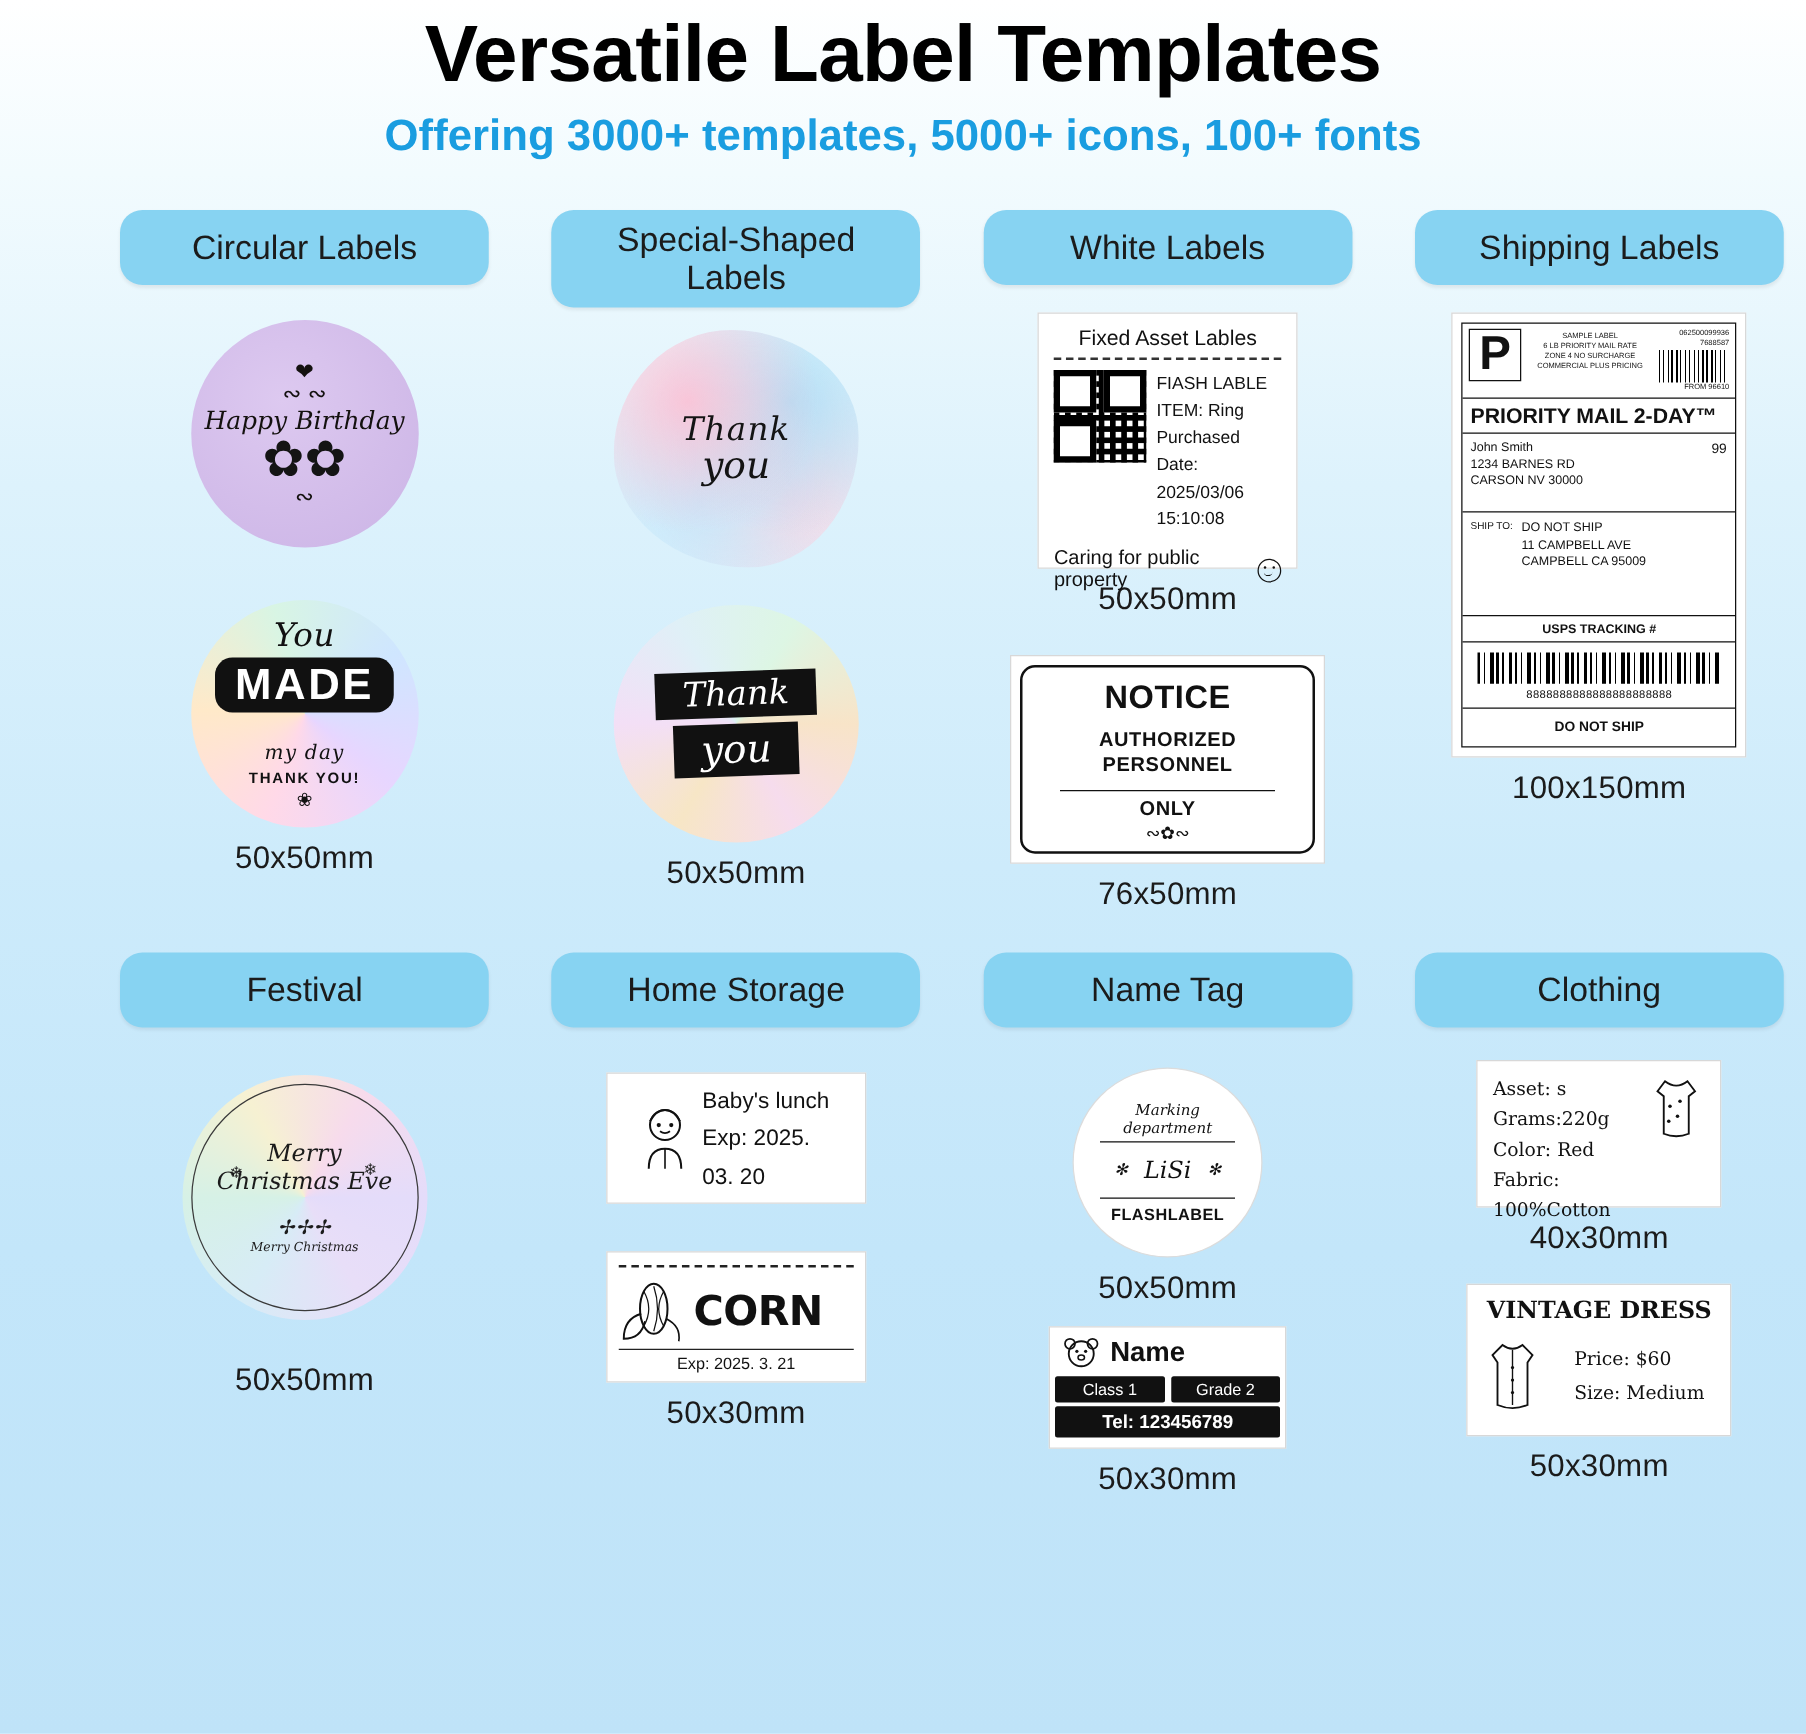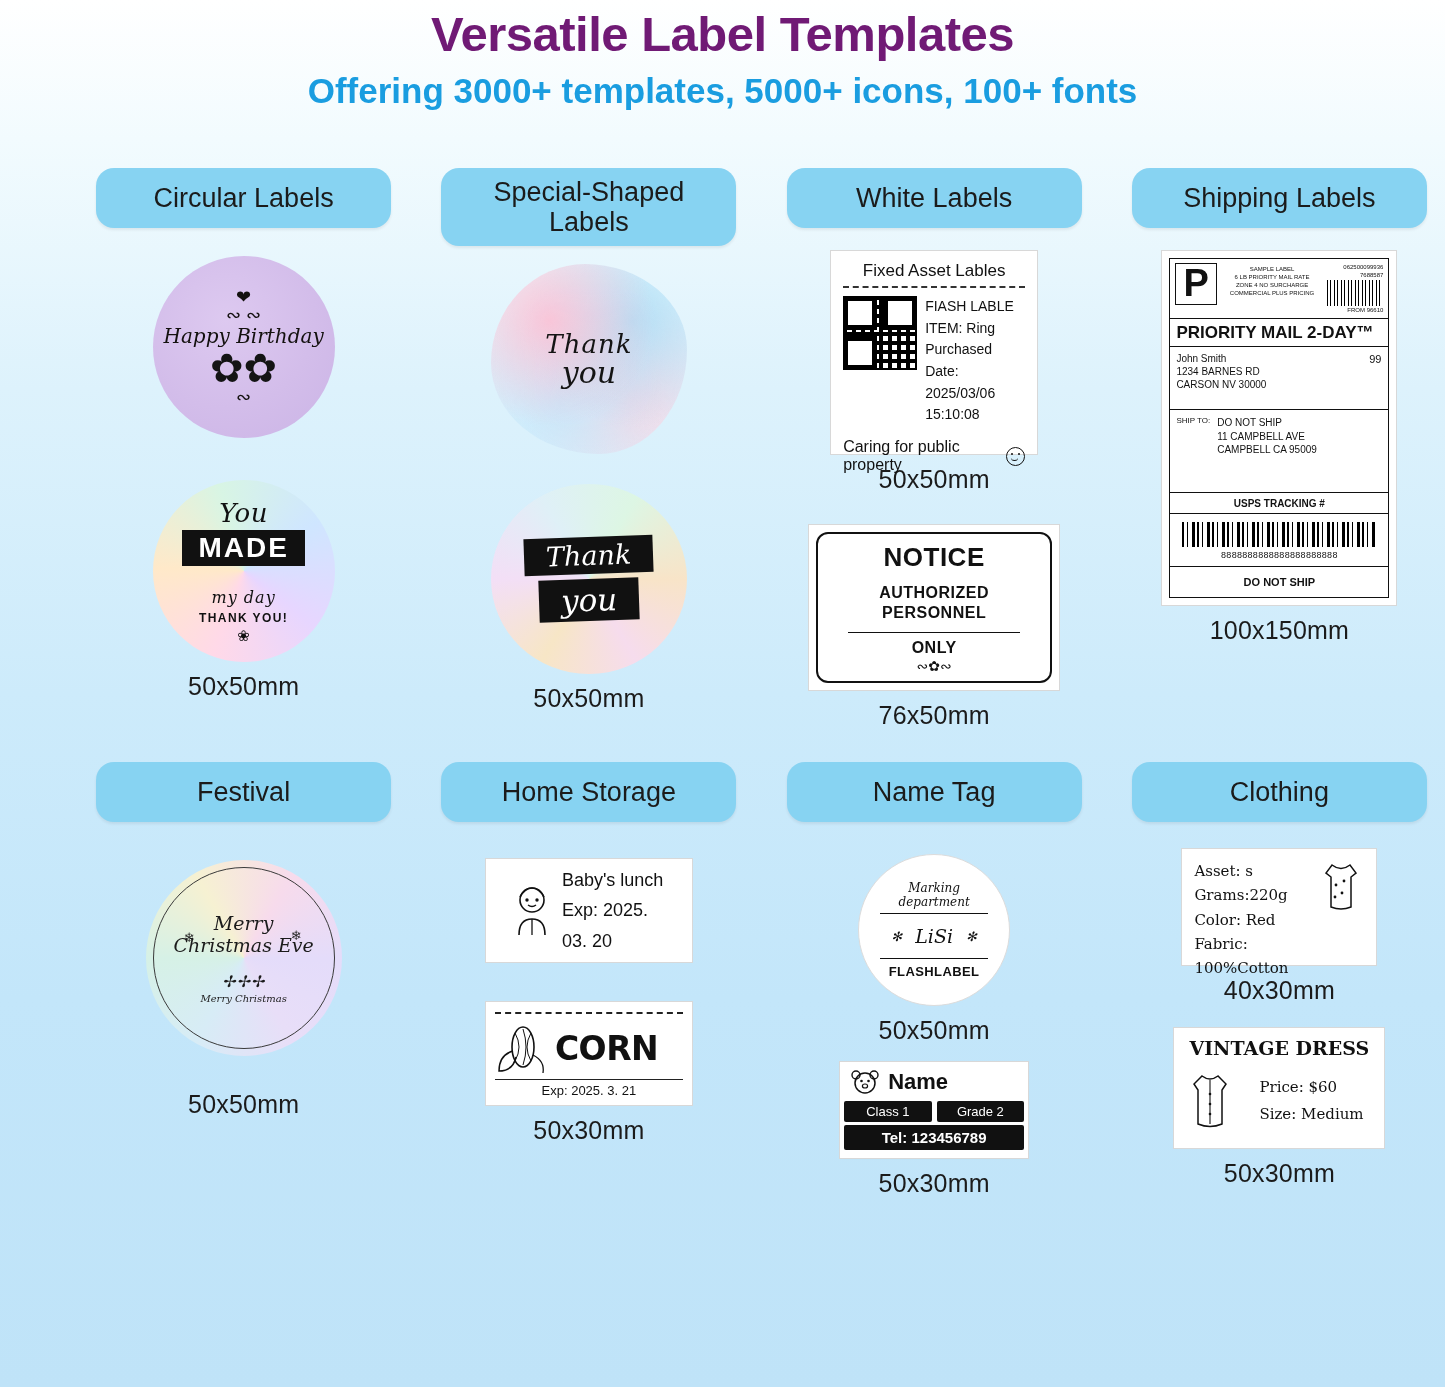--- a/index.html
+++ b/index.html
@@ -15,24 +15,24 @@
     position: relative;
     color: #111;
   }
 
   
   .header {
     padding-top: 6px;
     text-align: center;
   }
   .main-title {
-    font-size: 49px;
+    font-size: 64px;
     font-weight: 800;
     letter-spacing: -0.5px;
-    color: #701a75;
+    color: #000000;
     margin: 0;
     line-height: 1.18;
   }
   .sub-title {
     font-size: 35px;
     font-weight: 800;
     color: #1a9de0;
     margin: 6px 0 0 0;
     line-height: 1.2;
   }
@@ -132,26 +132,27 @@
   .made-you {
     font-family: "DejaVu Serif", serif;
     font-style: italic;
     font-size: 26px;
     letter-spacing: 0.5px;
   }
   .made-band {
     background: #111;
     color: #fff;
     font-weight: 800;
-    font-size: 28px;
+    font-size: 35px;
     letter-spacing: 2px;
     padding: 2px 16px;
     display: inline-block;
     margin: 2px 0;
     transform: skewX(0deg);
+    border-radius: 14px;
   }
   .made-my-day {
     font-family: "DejaVu Serif", serif;
     font-style: italic;
     font-size: 16px;
     letter-spacing: 1px;
     margin-top: 20px;
   }
   .made-thanks {
     font-size: 12px;

